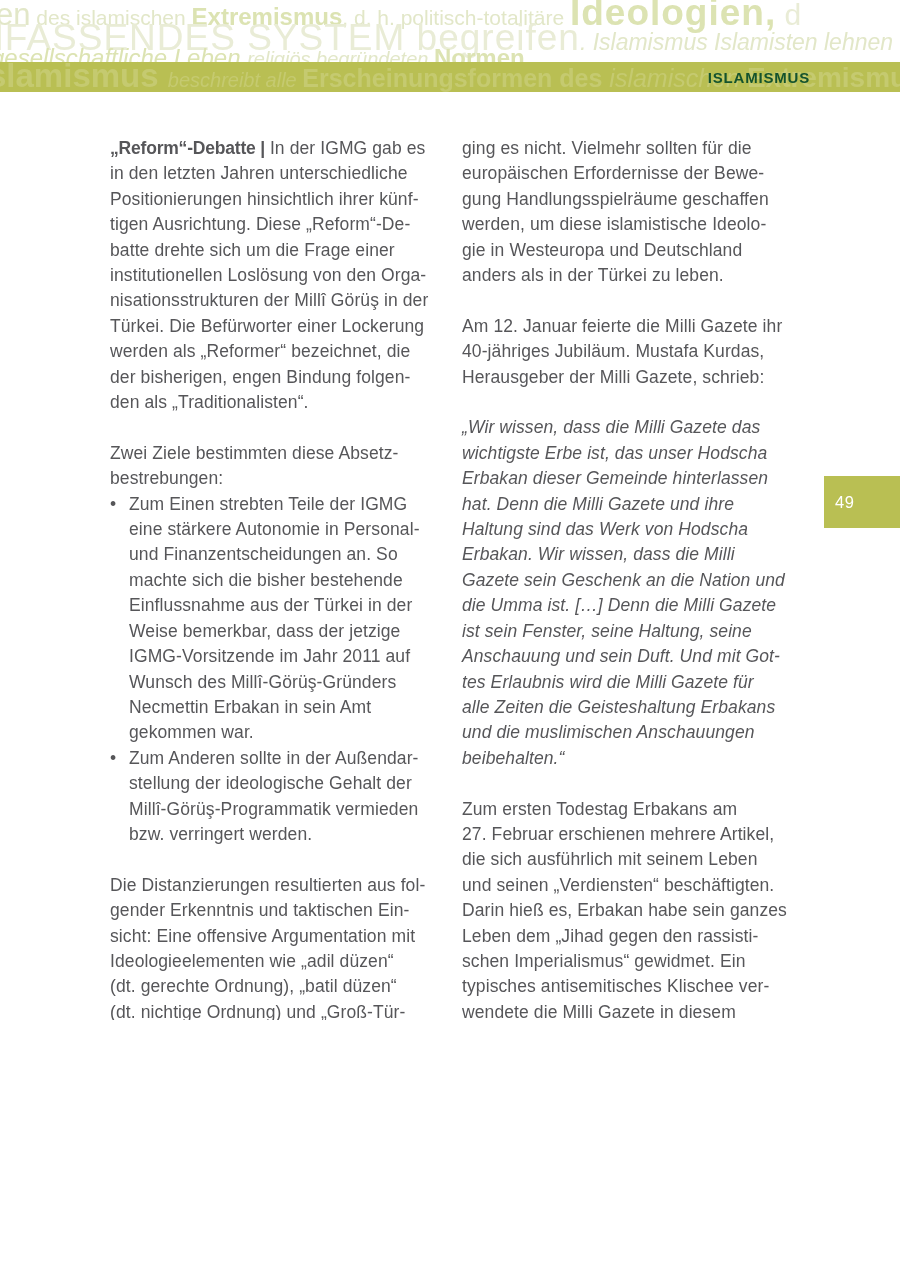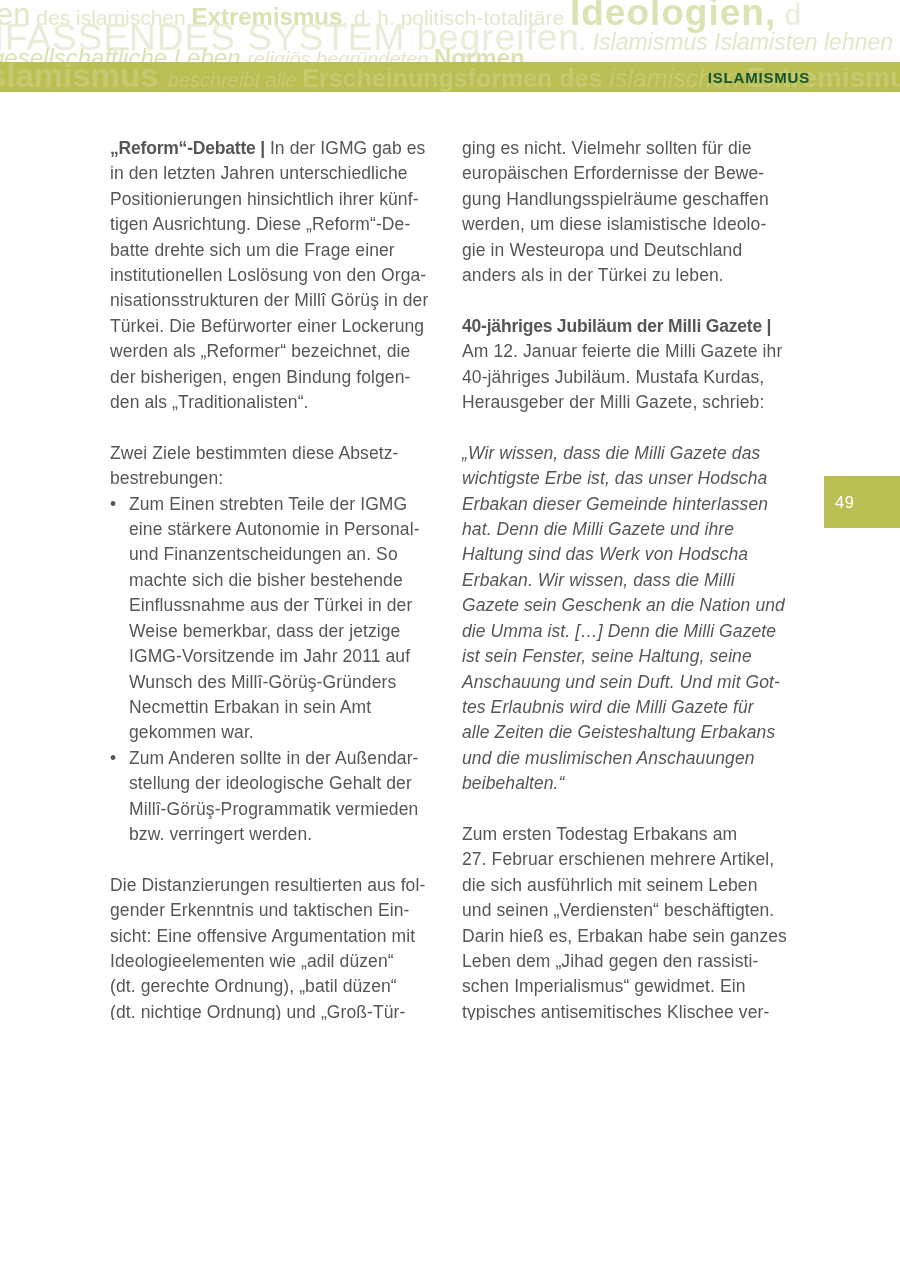--- a/index.html
+++ b/index.html
@@ -147,21 +147,21 @@
     </section>
 
     <section class="col">
       <p class="para"><span class="lines">ging es nicht. Vielmehr sollten für die
 europäischen Erfordernisse der Bewe-
 gung Handlungsspielräume geschaffen
 werden, um diese islamistische Ideolo-
 gie in Westeuropa und Deutschland
 anders als in der Türkei zu leben.</span></p>
 
-      <p class="para"><strong class="lead-block">40-jähriges Jubiläum der Milli Gazete |</strong><span class="lines">Am 12. Januar feierte die Milli Gazete ihr
+      <p class="para"><span class="lines">Am 12. Januar feierte die Milli Gazete ihr
 40-jähriges Jubiläum. Mustafa Kurdas,
 Herausgeber der Milli Gazete, schrieb:</span></p>
 
       <blockquote class="quote"><span class="lines">„Wir wissen, dass die Milli Gazete das
 wichtigste Erbe ist, das unser Hodscha
 Erbakan dieser Gemeinde hinterlassen
 hat. Denn die Milli Gazete und ihre
 Haltung sind das Werk von Hodscha
 Erbakan. Wir wissen, dass die Milli
 Gazete sein Geschenk an die Nation und

